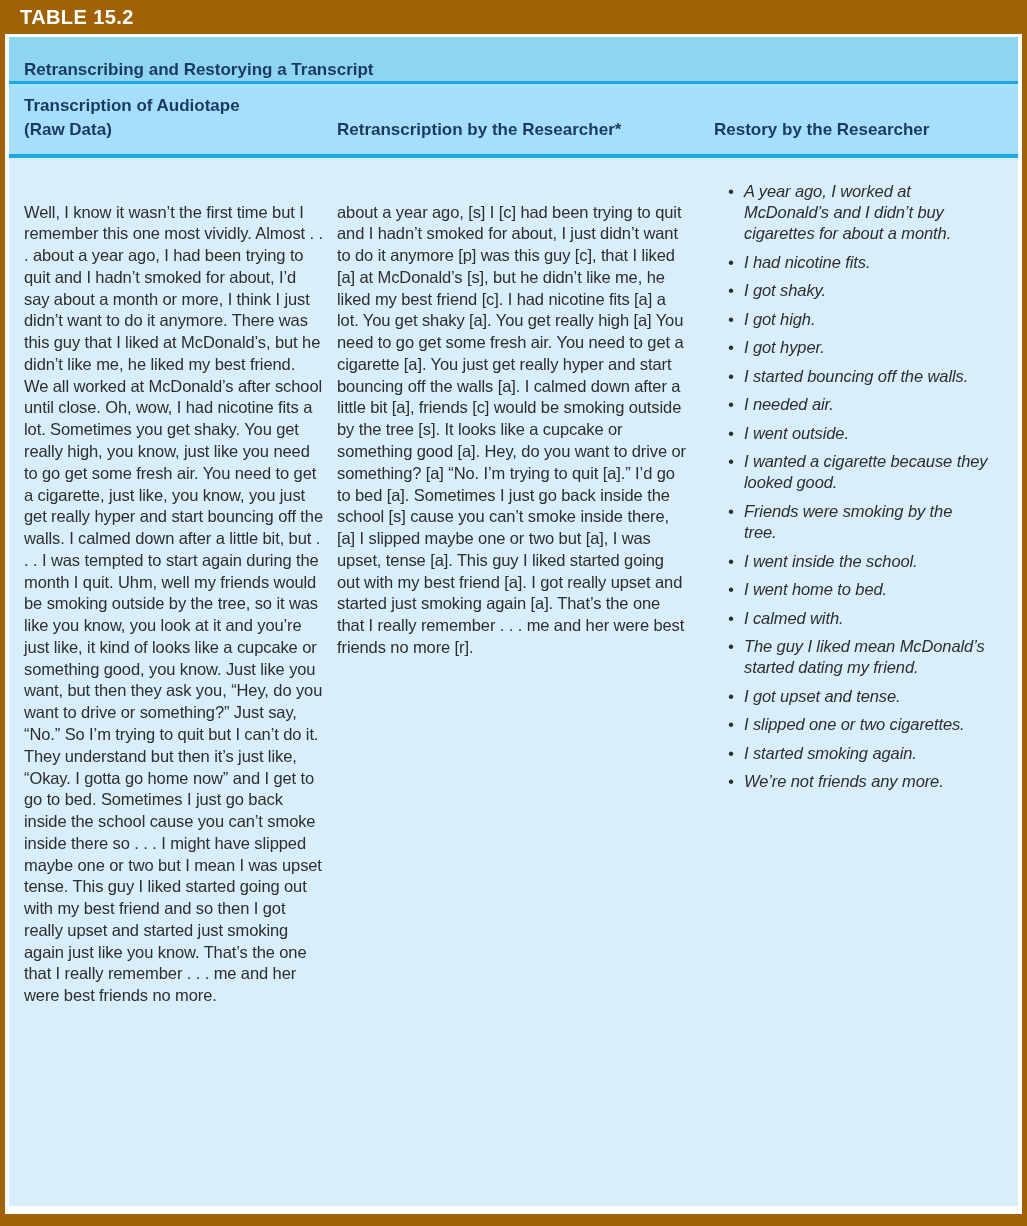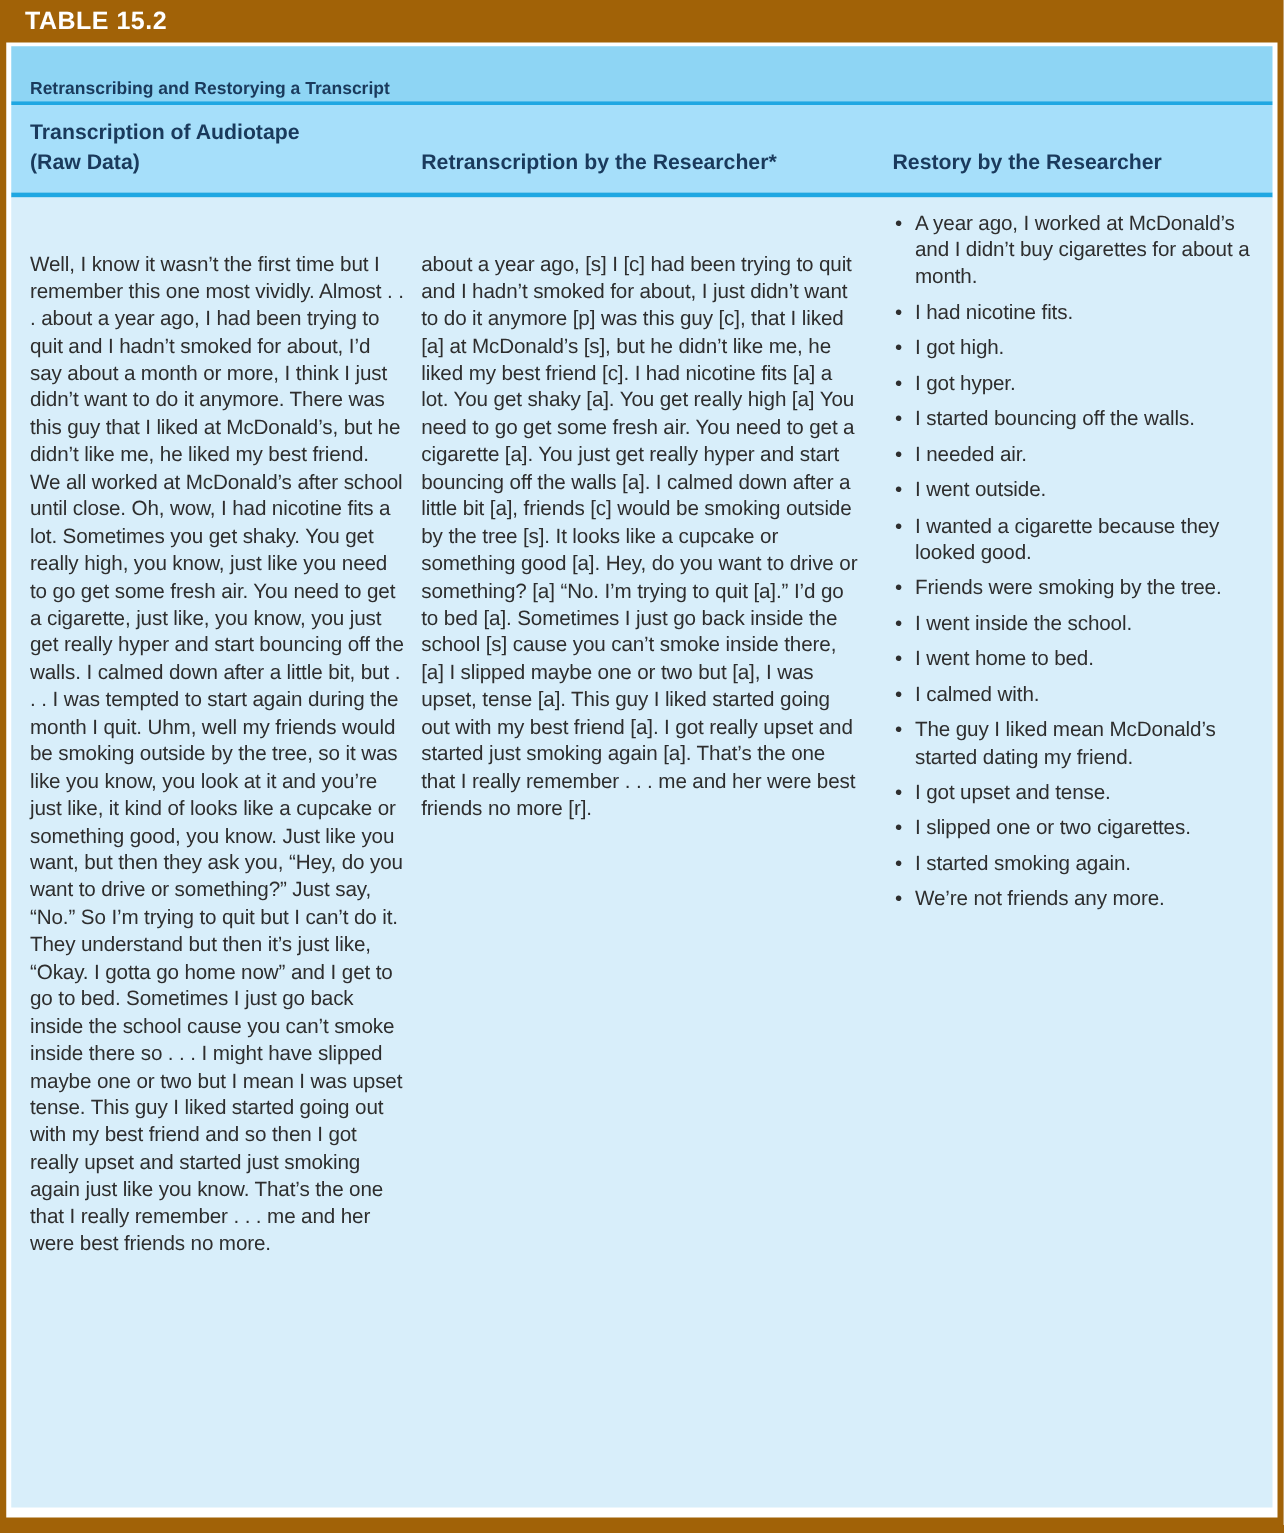--- a/index.html
+++ b/index.html
@@ -46,21 +46,21 @@
     background: #8ed5f4;
     height: 44px;
     flex: 0 0 auto;
     display: flex;
     align-items: center;
     padding-left: 15px;
   }
   .subtitle-text {
     color: #1a3a5c;
     font-weight: 700;
-    font-size: 14px;
+    font-size: 17px;
     margin-top: 21px;
   }
 
   .rule {
     height: 3px;
     background: #1fa7e2;
     flex: 0 0 auto;
   }
   .rule.thick { height: 4px; }
 
@@ -94,22 +94,23 @@
   .body-band .coltext {
     color: #2e2e2e;
     font-size: 16.5px;
     line-height: 1.32;
     letter-spacing: -0.1px;
     margin-top: 33px;
   }
 
   .restory-list {
     list-style: none;
-    margin: 0;
+    margin: 12px;
     padding: 0;
+    font-style: italic;
   }
   .restory-list li {
     position: relative;
     padding-left: 18px;
     margin-bottom: 7px;
     color: #2e2e2e;
     font-size: 16.5px;
     line-height: 1.3;
     letter-spacing: -0.1px;
   }
@@ -149,20 +150,21 @@
 
     <div class="rule thick"></div>
 
     <div class="body-band">
       <div class="coltext col-1">Well, I know it wasn’t the first time but I remember this one most vividly. Almost . . . about a year ago, I had been trying to quit and I hadn’t smoked for about, I’d say about a month or more, I think I just didn’t want to do it anymore. There was this guy that I liked at McDonald’s, but he didn’t like me, he liked my best friend. We all worked at McDonald’s after school until close. Oh, wow, I had nicotine fits a lot. Sometimes you get shaky. You get really high, you know, just like you need to go get some fresh air. You need to get a cigarette, just like, you know, you just get really hyper and start bouncing off the walls. I calmed down after a little bit, but . . . I was tempted to start again during the month I quit. Uhm, well my friends would be smoking outside by the tree, so it was like you know, you look at it and you’re just like, it kind of looks like a cupcake or something good, you know. Just like you want, but then they ask you, “Hey, do you want to drive or something?” Just say, “No.” So I’m trying to quit but I can’t do it. They understand but then it’s just like, “Okay. I gotta go home now” and I get to go to bed. Sometimes I just go back inside the school cause you can’t smoke inside there so . . . I might have slipped maybe one or two but I mean I was upset tense. This guy I liked started going out with my best friend and so then I got really upset and started just smoking again just like you know. That’s the one that I really remember . . . me and her were best friends no more.</div>
       <div class="coltext col-2">about a year ago, [s] I [c] had been trying to quit and I hadn’t smoked for about, I just didn’t want to do it anymore [p] was this guy [c], that I liked [a] at McDonald’s [s], but he didn’t like me, he liked my best friend [c]. I had nicotine fits [a] a lot. You get shaky [a]. You get really high [a] You need to go get some fresh air. You need to get a cigarette [a]. You just get really hyper and start bouncing off the walls [a]. I calmed down after a little bit [a], friends [c] would be smoking outside by the tree [s]. It looks like a cupcake or something good [a]. Hey, do you want to drive or something? [a] “No. I’m trying to quit [a].” I’d go to bed [a]. Sometimes I just go back inside the school [s] cause you can’t smoke inside there, [a] I slipped maybe one or two but [a], I was upset, tense [a]. This guy I liked started going out with my best friend [a]. I got really upset and started just smoking again [a]. That’s the one that I really remember . . . me and her were best friends no more [r].</div>
       <div class="col-3">
         <ul class="restory-list">
           <li>A year ago, I worked at McDonald’s and I didn’t buy cigarettes for about a month.</li>
           <li>I had nicotine fits.</li>
+          <li>I got shaky.</li>
           <li>I got high.</li>
           <li>I got hyper.</li>
           <li>I started bouncing off the walls.</li>
           <li>I needed air.</li>
           <li>I went outside.</li>
           <li>I wanted a cigarette because they looked good.</li>
           <li>Friends were smoking by the tree.</li>
           <li>I went inside the school.</li>
           <li>I went home to bed.</li>
           <li>I calmed with.</li>

